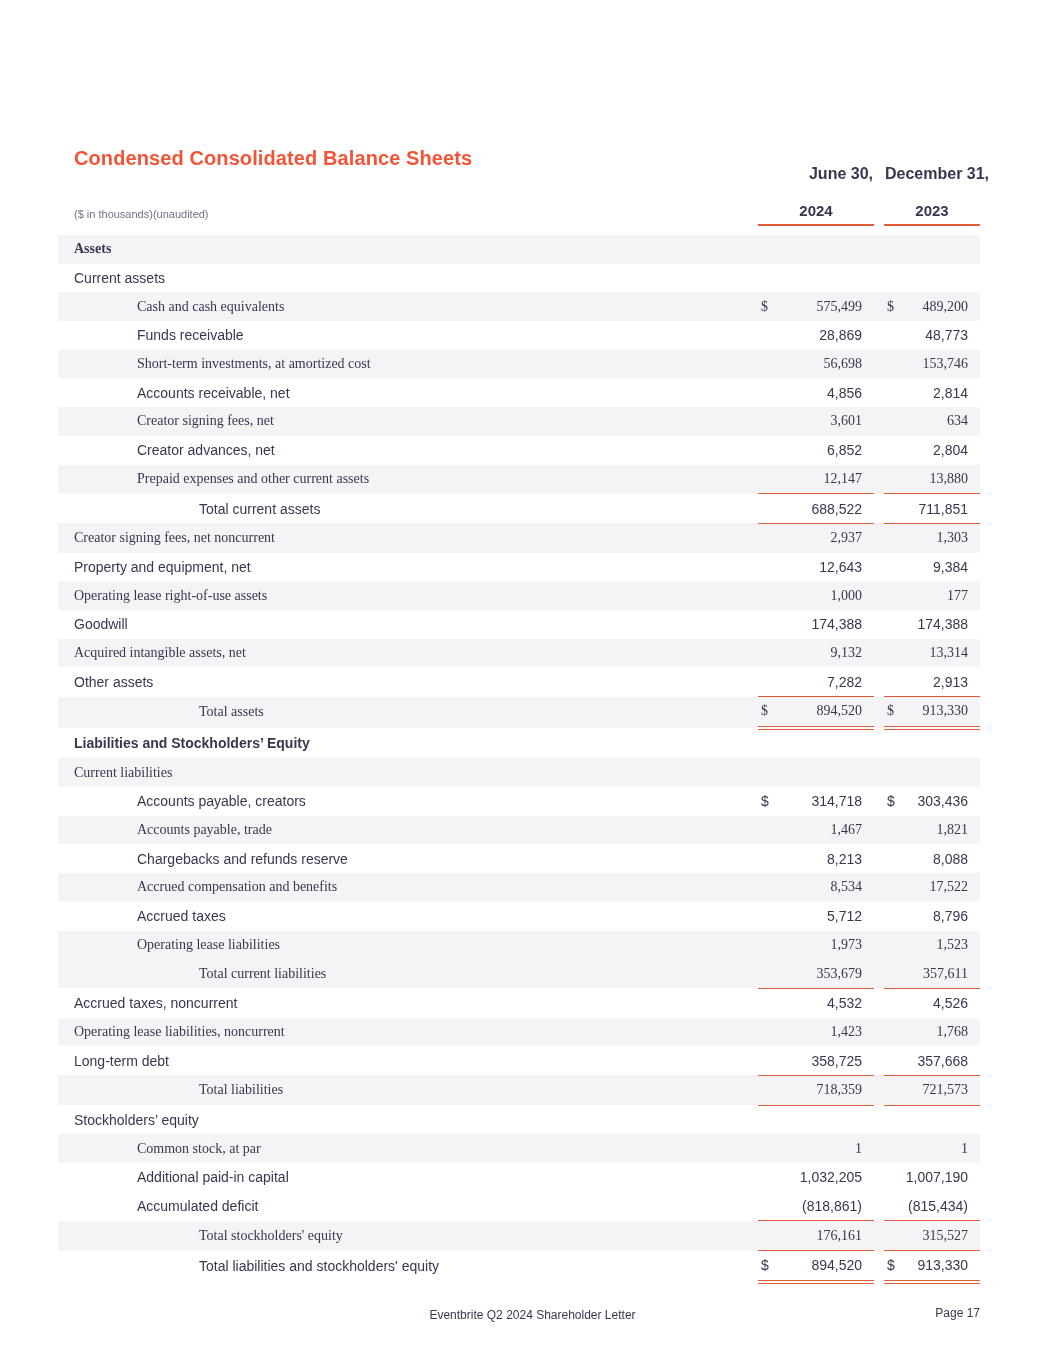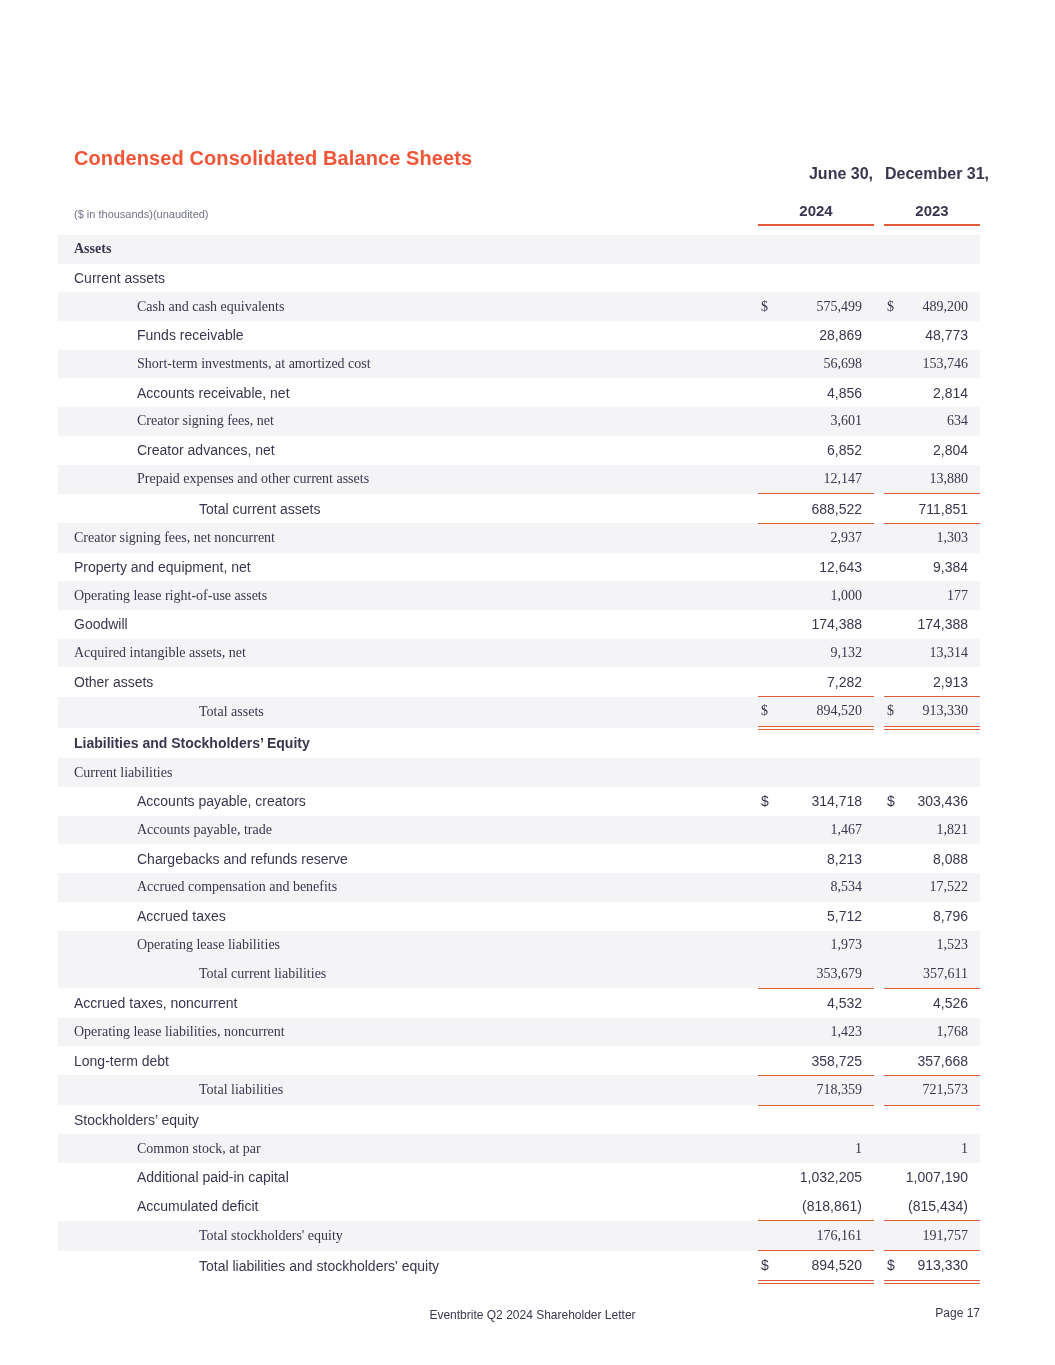--- a/index.html
+++ b/index.html
@@ -350,21 +350,21 @@
         <tr>
           <td class="label ind1">Accumulated deficit</td>
           <td class="val rb"><span class="num">(818,861)</span></td>
           <td class="gap"></td>
           <td class="val rb"><span class="num">(815,434)</span></td>
         </tr>
         <tr class="stripe">
           <td class="label ind2">Total stockholders' equity</td>
           <td class="val rb"><span class="num">176,161</span></td>
           <td class="gap"></td>
-          <td class="val rb"><span class="num">191,757</span></td>
+          <td class="val rb"><span class="num">315,527</span></td>
         </tr>
         <tr>
           <td class="label ind2">Total liabilities and stockholders' equity</td>
           <td class="val db"><span class="dollar">$</span><span class="num">894,520</span></td>
           <td class="gap"></td>
           <td class="val db"><span class="dollar">$</span><span class="num">913,330</span></td>
         </tr>
       </tbody>
   </table>
 

